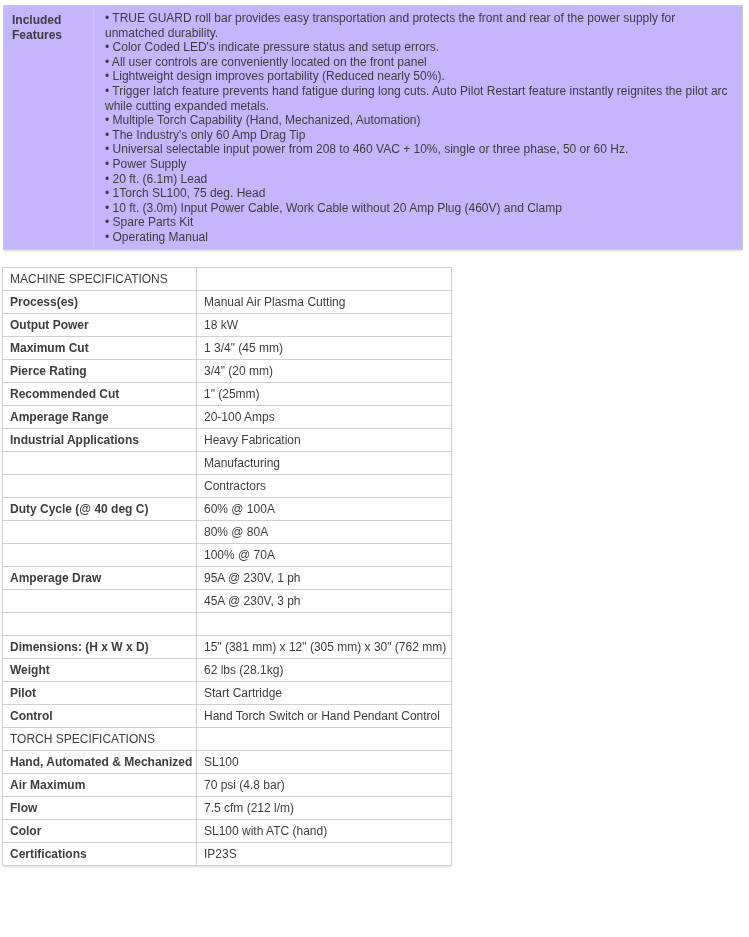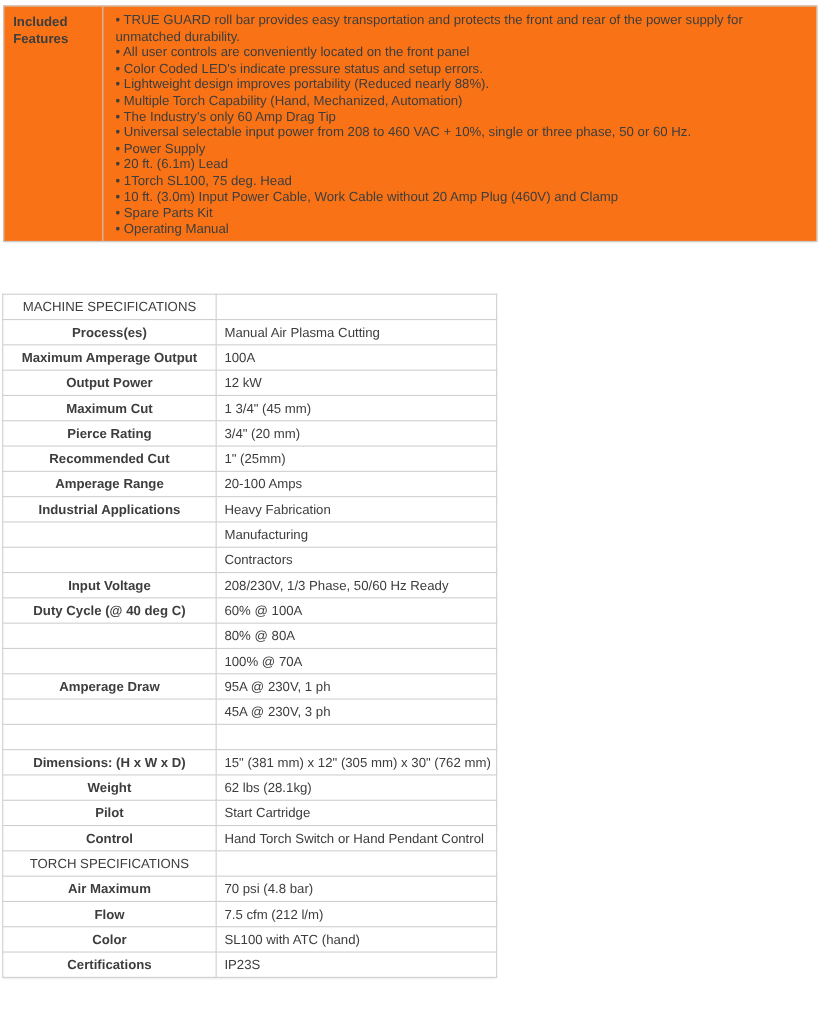--- a/index.html
+++ b/index.html
@@ -17,21 +17,21 @@
   }
 
   
   .features-box {
     position: absolute;
     left: 3px;
     top: 5px;
     width: 740px;
     box-sizing: border-box;
     border: 1px solid #c9c9c9;
-    background: #f97316;
+    background: #c4b5fd;
     display: flex;
     box-shadow: 0 2px 2px -1px rgba(0,0,0,0.15);
   }
   .features-label {
     flex: 0 0 90px;
     width: 90px;
     box-sizing: border-box;
     border-right: 1px solid #c9c9c9;
     padding: 7px 8px 0 8px;
     font-size: 12px;
@@ -63,39 +63,39 @@
     border: 1px solid #cfcfcf;
     height: 16px;
     line-height: 16px;
     padding: 3px 7px;
     vertical-align: middle;
     white-space: nowrap;
   }
   .spec-table td.lbl {
     width: 179px;
     font-weight: bold;
-    text-align: center;
   }
   .spec-table td.lbl.section {
     font-weight: normal;
   }
   .spec-table td.val {
     font-weight: normal;
   }
 </style>
 </head>
 <body>
 
 <div class="features-box">
   <div class="features-label">Included Features</div>
   <div class="features-list">
     <div class="feature-item">• TRUE GUARD roll bar provides easy transportation and protects the front and rear of the power supply for unmatched durability.</div>
+    <div class="feature-item">• Color Coded LED's indicate pressure status and setup errors.</div>
     <div class="feature-item">• All user controls are conveniently located on the front panel</div>
-    <div class="feature-item">• Color Coded LED's indicate pressure status and setup errors.</div>
-    <div class="feature-item">• Lightweight design improves portability (Reduced nearly 88%).</div>
+    <div class="feature-item">• Lightweight design improves portability (Reduced nearly 50%).</div>
+    <div class="feature-item">• Trigger latch feature prevents hand fatigue during long cuts. Auto Pilot Restart feature instantly reignites the pilot arc while cutting expanded metals.</div>
     <div class="feature-item">• Multiple Torch Capability (Hand, Mechanized, Automation)</div>
     <div class="feature-item">• The Industry's only 60 Amp Drag Tip</div>
     <div class="feature-item">• Universal selectable input power from 208 to 460 VAC + 10%, single or three phase, 50 or 60 Hz.</div>
     <div class="feature-item">• Power Supply</div>
     <div class="feature-item">• 20 ft. (6.1m) Lead</div>
     <div class="feature-item">• 1Torch SL100, 75 deg. Head</div>
     <div class="feature-item">• 10 ft. (3.0m) Input Power Cable, Work Cable without 20 Amp Plug (460V) and Clamp</div>
     <div class="feature-item">• Spare Parts Kit</div>
     <div class="feature-item">• Operating Manual</div>
   </div>
@@ -105,26 +105,22 @@
   <tbody>
     <tr>
       <td class="lbl section">MACHINE SPECIFICATIONS</td>
       <td class="val"></td>
     </tr>
     <tr>
       <td class="lbl">Process(es)</td>
       <td class="val">Manual Air Plasma Cutting</td>
     </tr>
     <tr>
-      <td class="lbl">Maximum Amperage Output</td>
-      <td class="val">100A</td>
-    </tr>
-    <tr>
       <td class="lbl">Output Power</td>
-      <td class="val">12 kW</td>
+      <td class="val">18 kW</td>
     </tr>
     <tr>
       <td class="lbl">Maximum Cut</td>
       <td class="val">1 3/4" (45 mm)</td>
     </tr>
     <tr>
       <td class="lbl">Pierce Rating</td>
       <td class="val">3/4" (20 mm)</td>
     </tr>
     <tr>
@@ -141,24 +137,20 @@
     </tr>
     <tr>
       <td class="lbl"></td>
       <td class="val">Manufacturing</td>
     </tr>
     <tr>
       <td class="lbl"></td>
       <td class="val">Contractors</td>
     </tr>
     <tr>
-      <td class="lbl">Input Voltage</td>
-      <td class="val">208/230V, 1/3 Phase, 50/60 Hz Ready</td>
-    </tr>
-    <tr>
       <td class="lbl">Duty Cycle (@ 40 deg C)</td>
       <td class="val">60% @ 100A</td>
     </tr>
     <tr>
       <td class="lbl"></td>
       <td class="val">80% @ 80A</td>
     </tr>
     <tr>
       <td class="lbl"></td>
       <td class="val">100% @ 70A</td>
@@ -189,20 +181,24 @@
     </tr>
     <tr>
       <td class="lbl">Control</td>
       <td class="val">Hand Torch Switch or Hand Pendant Control</td>
     </tr>
     <tr>
       <td class="lbl section">TORCH SPECIFICATIONS</td>
       <td class="val"></td>
     </tr>
     <tr>
+      <td class="lbl">Hand, Automated &amp; Mechanized</td>
+      <td class="val">SL100</td>
+    </tr>
+    <tr>
       <td class="lbl">Air Maximum</td>
       <td class="val">70 psi (4.8 bar)</td>
     </tr>
     <tr>
       <td class="lbl">Flow</td>
       <td class="val">7.5 cfm (212 l/m)</td>
     </tr>
     <tr>
       <td class="lbl">Color</td>
       <td class="val">SL100 with ATC (hand)</td>

